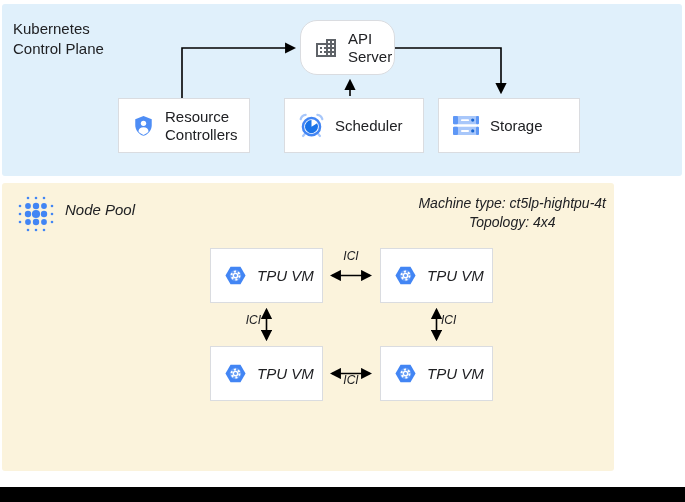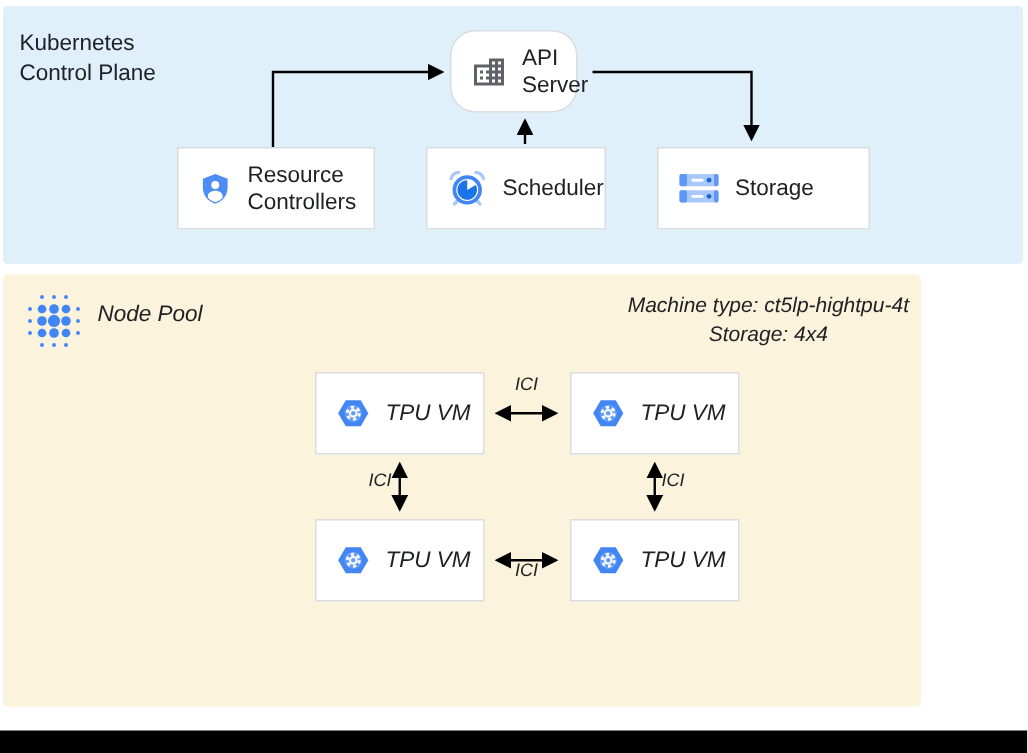--- a/index.html
+++ b/index.html
@@ -24,23 +24,23 @@
   }
 
   .box {
     position:absolute; box-sizing:border-box;
     background:var(--box-bg,#fff); border:1px solid var(--box-border,#DADCE0);
     display:flex; align-items:center; gap:10px; padding:0 6px 0 13px;
   }
   .box-label { font-size:15px; line-height:18px; }
   .icon { display:flex; align-items:center; justify-content:center; flex:0 0 auto; }
 
-  .box-api      { left:298px; top:16px;  width:85px;  height:55px;border-radius:17px; }
+  .box-api      { left:298px; top:16px;  width:95px;  height:55px;border-radius:17px; }
   .box-resource { left:116px; top:94px;  width:132px; height:55px; }
-  .box-sched    { left:282px; top:94px;  width:120px; height:55px; }
+  .box-sched    { left:282px; top:94px;  width:140px; height:55px; }
   .box-storage  { left:436px; top:94px;  width:142px; height:55px; }
 
   .box-tpu-tl { left:208px; top:65px;  width:113px; height:55px; }
   .box-tpu-tr { left:378px; top:65px;  width:113px; height:55px; }
   .box-tpu-bl { left:208px; top:163px; width:113px; height:55px; }
   .box-tpu-br { left:378px; top:163px; width:113px; height:55px; }
 
   .ici { position:absolute; font-size:12px; width:60px; }
   .ici-top    { left:319px; top:66px;  text-align:center; }
   .ici-bottom { left:319px; top:190px; text-align:center; }
@@ -139,21 +139,21 @@
           <circle cx="28" cy="28" r="2.9"></circle>
           <circle cx="36" cy="28" r="1.3"></circle>
         <circle cx="12" cy="36" r="1.3"></circle>
           <circle cx="20" cy="36" r="1.3"></circle>
           <circle cx="28" cy="36" r="1.3"></circle>
       </svg>
     </span>
     <div class="np-title">Node Pool</div>
     <div class="np-meta">
       <div>Machine type: ct5lp-hightpu-4t</div>
-      <div>Storage: 4x4</div>
+      <div>Topology: 4x4</div>
     </div>
 
     <div class="box box-tpu-tl">
       <span class="icon">
         <svg width="23" height="23" viewBox="0 0 24 24">
           <polygon points="1.5,12 6.8,2.9 17.2,2.9 22.5,12 17.2,21.1 6.8,21.1" fill="#4285F4"></polygon>
           <circle cx="12" cy="12" r="6" fill="#669DF6"></circle>
           <circle cx="12" cy="12" r="4.2" fill="none" stroke="#fff" stroke-width="2" stroke-dasharray="2.2 2.2"></circle>
           <circle cx="12" cy="12" r="2.3" fill="none" stroke="#fff" stroke-width="1.4"></circle>
         </svg>

